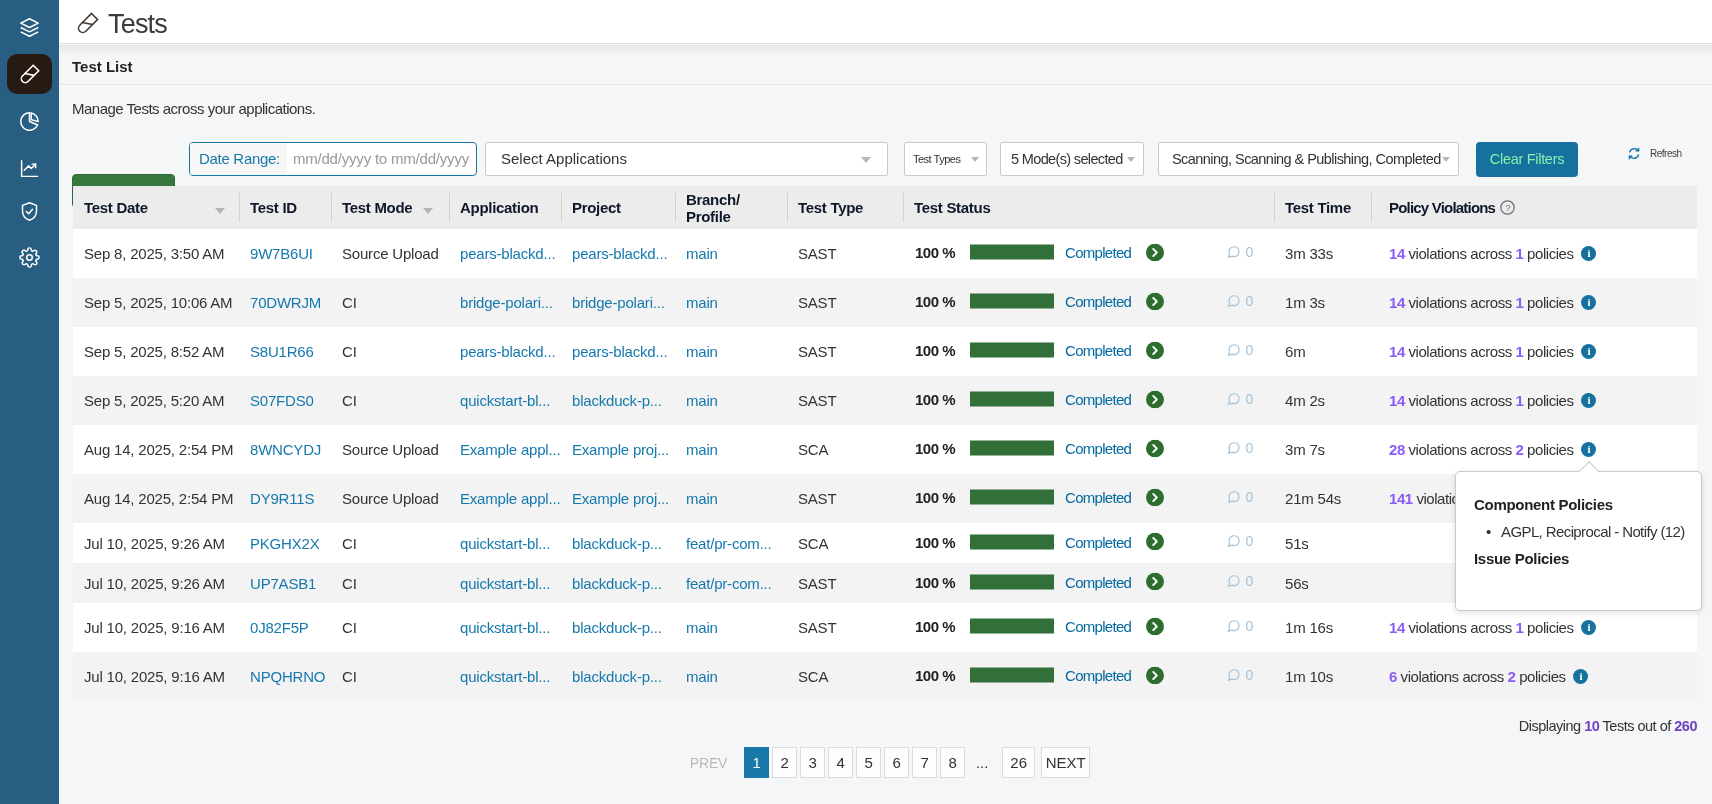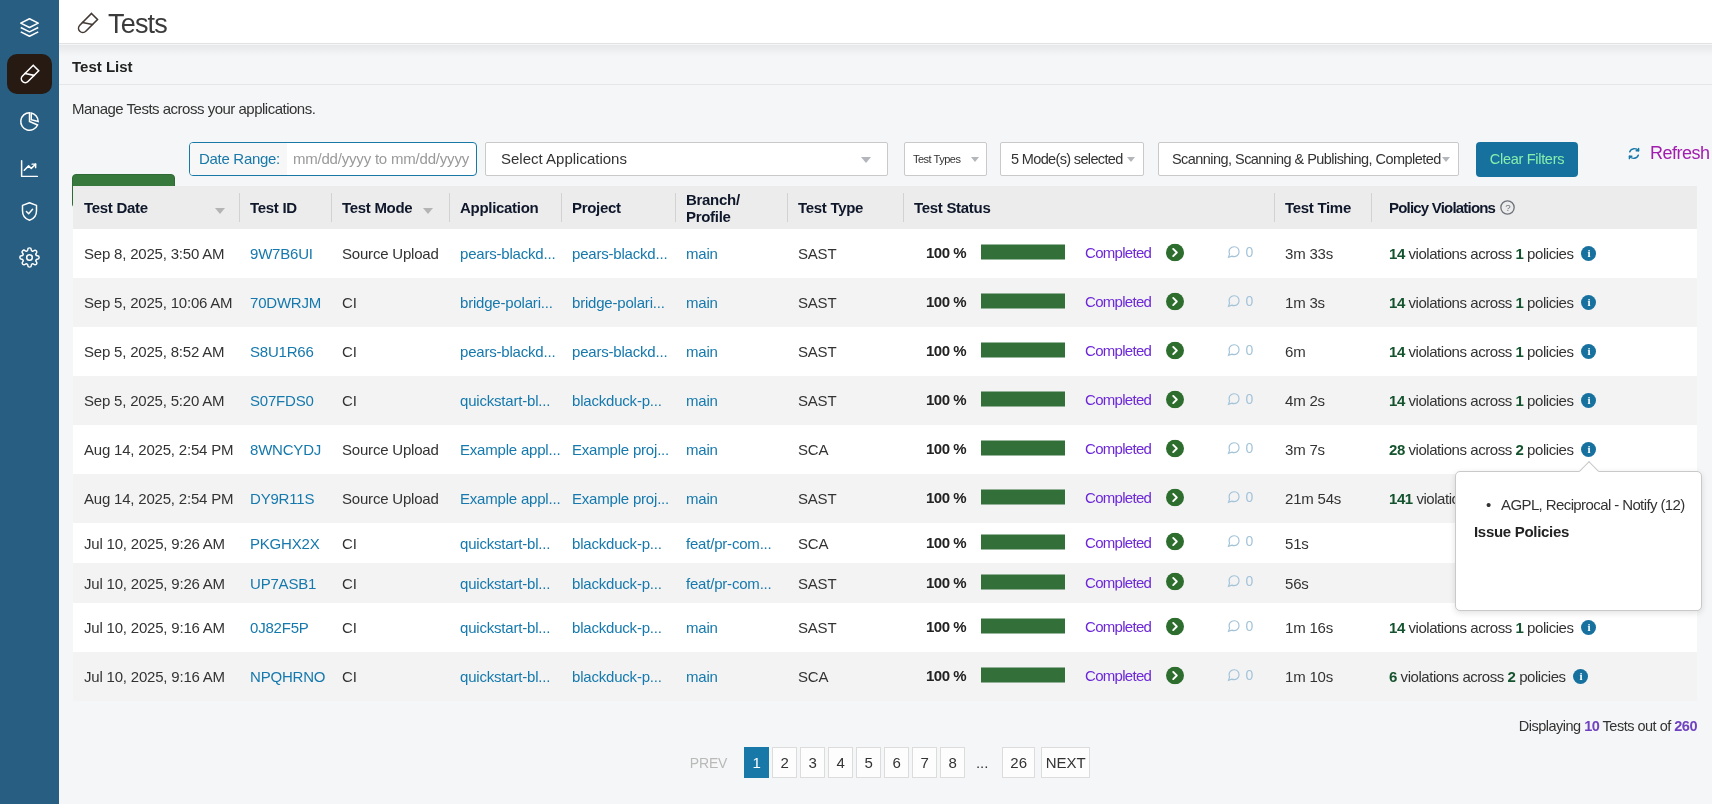--- a/index.html
+++ b/index.html
@@ -31,43 +31,43 @@
 .selbox .caret { position:absolute; width:0; height:0; border-left:5px solid transparent; border-right:5px solid transparent; border-top:6px solid #b3b7bb; top:14px; }
 #sel-app { left:485px; width:403px; padding-left:15px; }
 #sel-app .caret { right:16px; }
 #sel-types { left:904px; width:83px; padding-left:8px; font-size:11px; letter-spacing:-0.5px; }
 #sel-types .caret { right:7px; border-left-width:4px; border-right-width:4px; border-top-width:5px; }
 #sel-modes { left:1000px; width:144px; padding-left:10px; font-size:14.5px; letter-spacing:-0.65px; }
 #sel-modes .caret { right:8px; border-left-width:4px; border-right-width:4px; border-top-width:5px; }
 #sel-scan { left:1158px; width:301px; padding-left:13px; font-size:14.5px; letter-spacing:-0.55px; }
 #sel-scan .caret { right:8px; border-left-width:4px; border-right-width:4px; border-top-width:5px; }
 .btn-clear { position:absolute; left:1476px; top:142px; width:102px; height:35px; background:#17719f; border-radius:4px; color:#86efac; font-size:14.5px; text-align:center; line-height:35px; letter-spacing:-0.3px; }
-.refresh { position:absolute; left:1627px; top:142px; height:22px; display:flex; align-items:center; color:#a21caf; font-size:18px; letter-spacing:-0.5px; }
+.refresh { position:absolute; left:1627px; top:142px; height:22px; display:flex; align-items:center; color:#404040; font-size:10px; letter-spacing:-0.5px; }
 .refresh span { margin-left:9px; }
 
 
 .table { position:absolute; left:73px; top:186px; width:1624px; }
 .thead { display:flex; background:#ececec; height:43px; align-items:center; font-weight:bold; color:#0f172a; font-size:15px; position:relative; letter-spacing:-0.3px; }
 .thead .c { padding-left:11px; position:relative; height:43px; display:flex; align-items:center; }
 .thead .c + .c:before { content:""; position:absolute; left:0; top:7px; height:29px; width:1px; background:#d2d2d2; }
 .row { display:flex; align-items:center; font-size:15px; position:relative; background:#fff; letter-spacing:-0.2px; }
 .row.alt { background:#f3f3f4; }
 .c0{width:166px;} .c1{width:92px;} .c2{width:118px;} .c3{width:112px;} .c4{width:114px;} .c5{width:112px;} .c6{width:116px;} .c7{width:371px;} .c8{width:97px;} .c9{width:326px;}
 .row .c { padding-left:11px; overflow:hidden; white-space:nowrap; }
 .row .c7 { padding-left:0; display:flex; align-items:center; transform:translateY(-1.5px); }
 .row .c9 { padding-left:18px; display:flex; align-items:center; }
 a.lnk { color:#1579ad; text-decoration:none; }
 .sortcaret { position:absolute; width:0; height:0; border-left:5.5px solid transparent; border-right:5.5px solid transparent; border-top:6.5px solid #b4b4b4; top:22px; }
-.pct { display:inline-block; width:40px; margin-left:23px; text-align:right; font-weight:bold; color:#222; letter-spacing:-0.5px; }
+.pct { display:inline-block; width:40px; margin-left:12px; text-align:right; font-weight:bold; color:#222; letter-spacing:-0.5px; }
 .bar { display:inline-block; width:84px; height:15px; background:#336f39; margin-left:15px; }
-.compl { color:#6d28d9; margin-left:20px; letter-spacing:-0.7px; }
+.compl { color:#0369a1; margin-left:11px; letter-spacing:-0.7px; }
 .arrowcirc { margin-left:15px; flex:none; }
 .cmnt { position:absolute; left:1153px; display:flex; align-items:center; color:#a3c3d9; transform:translateY(-2px); }
 .cmnt span { margin-left:4px; font-size:14px; color:#a3c3d9; }
-.viol b { color:#14532d;text-align:center; }
+.viol b { color:#8b5cf6;text-align:center; }
 .viol { color:#333; letter-spacing:-0.45px; white-space:nowrap; }
 .infoi { margin-left:7px; flex:none; }
 
 
 .displaying { position:absolute; top:718px; right:15px; font-size:14.5px; color:#333; letter-spacing:-0.5px; }
 .displaying b { color:#6f42c1; }
 .pager { position:absolute; left:0; top:747px; width:1712px; height:31px; display:flex; justify-content:center; align-items:center; padding-left:68px; }
 .pager .prev { color:#b9b9b9; margin-right:14px; font-size:14px; letter-spacing:-0.2px; }
 .pager .pg { width:25px; height:31px; border:1px solid #dcdcdc; background:#fdfdfd; margin-left:3px; text-align:center; line-height:29px; color:#333; }
 .pager .pg.on { background:#1878a8; border-color:#1878a8; color:#fff; }
@@ -498,18 +498,19 @@
     <span class="pg">7</span>
     <span class="pg">8</span>
     <span class="dots">...</span>
     <span class="pg p26">26</span>
     <span class="pg pnext">NEXT</span>
 </div>
 
 <div class="popover">
   <div class="diamond"></div>
   <div class="in">
+    <h4>Component Policies</h4>
     <ul>
         <li>AGPL, Reciprocal - Notify (12)</li>
       </ul>
     <h4>Issue Policies</h4>
   </div>
 </div>
 
 </body></html>

